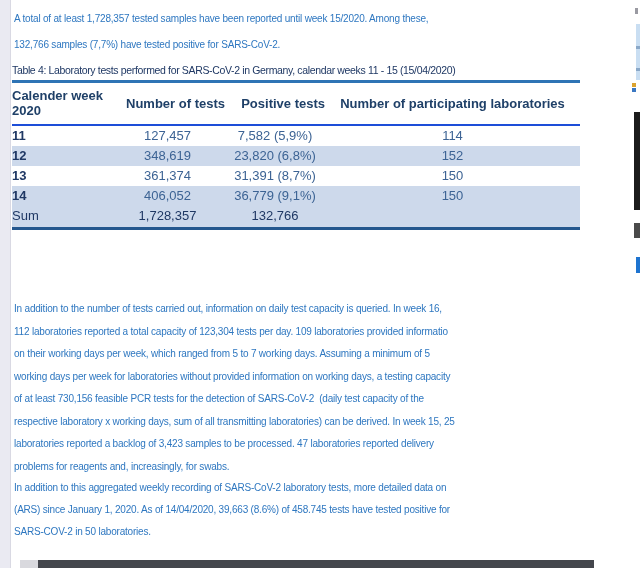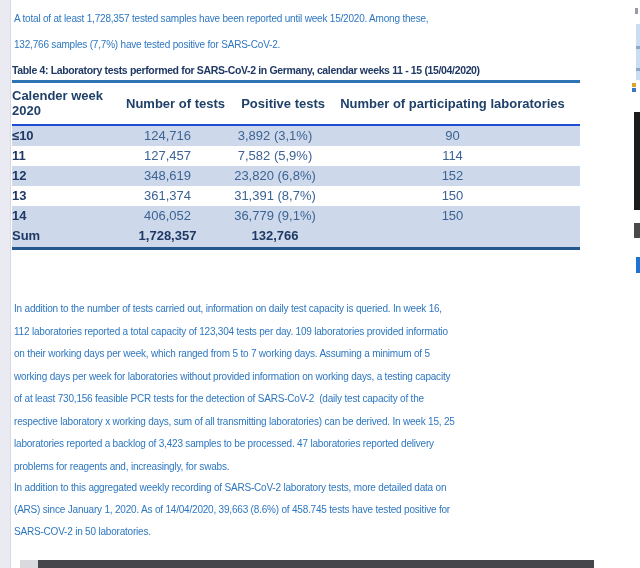--- a/index.html
+++ b/index.html
@@ -10,42 +10,42 @@
   }
   .margin-strip {
     position:absolute; left:0; top:0; width:10px; height:568px;
     background:#eaeaf2; border-right:1px solid #d9d9e3;
   }
   .ln { white-space:pre; font-size:10px; letter-spacing:-0.2px; color:#2e77c0; }
   .intro { position:absolute; left:14px; top:6px; }
   .intro .ln { line-height:26px; }
   .caption {
     position:absolute; left:12px; top:64px;
-    font-size:10.5px; font-weight:bold; letter-spacing:-0.35px;
+    font-size:10.5px; font-weight:normal; letter-spacing:-0.35px;
     color:#1f3864; white-space:pre;
   }
   table.tbl {
     position:absolute; left:12px; top:80px; width:568px;
     border-collapse:collapse; table-layout:fixed;
     border-top:3px solid #2e74b5; border-bottom:3px solid #24578e;
   }
   table.tbl thead tr { border-bottom:2px solid #1d4ed8; height:43px; }
   table.tbl th {
     font-size:13px; font-weight:bold; color:#1f4068;
     vertical-align:middle; padding:0; line-height:15px;
   }
   th.h-week { text-align:left; padding-left:5px; }
   th.h-center { text-align:right; }
   th.h-labs { text-align:center; padding-right:60px; }
   table.tbl td { font-size:13px; height:20px; padding:0; line-height:20px; }
   td.week { text-align:left; padding-left:6px; font-weight:bold; color:#1f3864; }
   td.val  { text-align:center; color:#3c6394; }
   td.labs { text-align:center; color:#3c6394; padding-right:60px; }
   tr.band { background:#cdd9eb; }
-  tr.sum td { font-weight:bold; color:#1f3864; height:21px;margin-top:22px; }
+  tr.sum td { font-weight:normal; color:#1f3864; height:21px;margin-top:22px; }
   tr.sum td.val { color:#1f3864; }
   .para { position:absolute; left:14px; }
   .p1 { top:298px; } .p1 .ln { line-height:22.5px; }
   .p2 { top:477px; } .p2 .ln { line-height:22px; }
   .bottom-bar { position:absolute; left:38px; top:560px; width:556px; height:8px; background:#44464c; }
   .bottom-bar-lead { position:absolute; left:20px; top:560px; width:18px; height:8px; background:#d9d9de; }
   .edge { position:absolute; }
   .edge-tick { left:635px; top:8px; width:3px; height:6px; background:#9a9aa2; }
   .edge-strip { left:636px; top:24px; width:4px; height:56px; background:#c9def2; }
   .edge-strip .m1 { position:absolute; left:0; top:22px; width:4px; height:3px; background:#8aa8c8; }
@@ -77,26 +77,20 @@
   </colgroup>
   <thead>
     <tr>
       <th class="h-week">Calender week 2020</th>
       <th class="h-center">Number of tests</th>
       <th class="h-center">Positive tests</th>
       <th class="h-labs">Number of participating laboratories</th>
     </tr>
   </thead>
   <tbody>
-    <tr class="band">
-      <td class="week">≤10</td>
-      <td class="val">124,716</td>
-      <td class="val">3,892 (3,1%)</td>
-      <td class="labs">90</td>
-    </tr>
     <tr>
       <td class="week">11</td>
       <td class="val">127,457</td>
       <td class="val">7,582 (5,9%)</td>
       <td class="labs">114</td>
     </tr>
     <tr class="band">
       <td class="week">12</td>
       <td class="val">348,619</td>
       <td class="val">23,820 (6,8%)</td>

